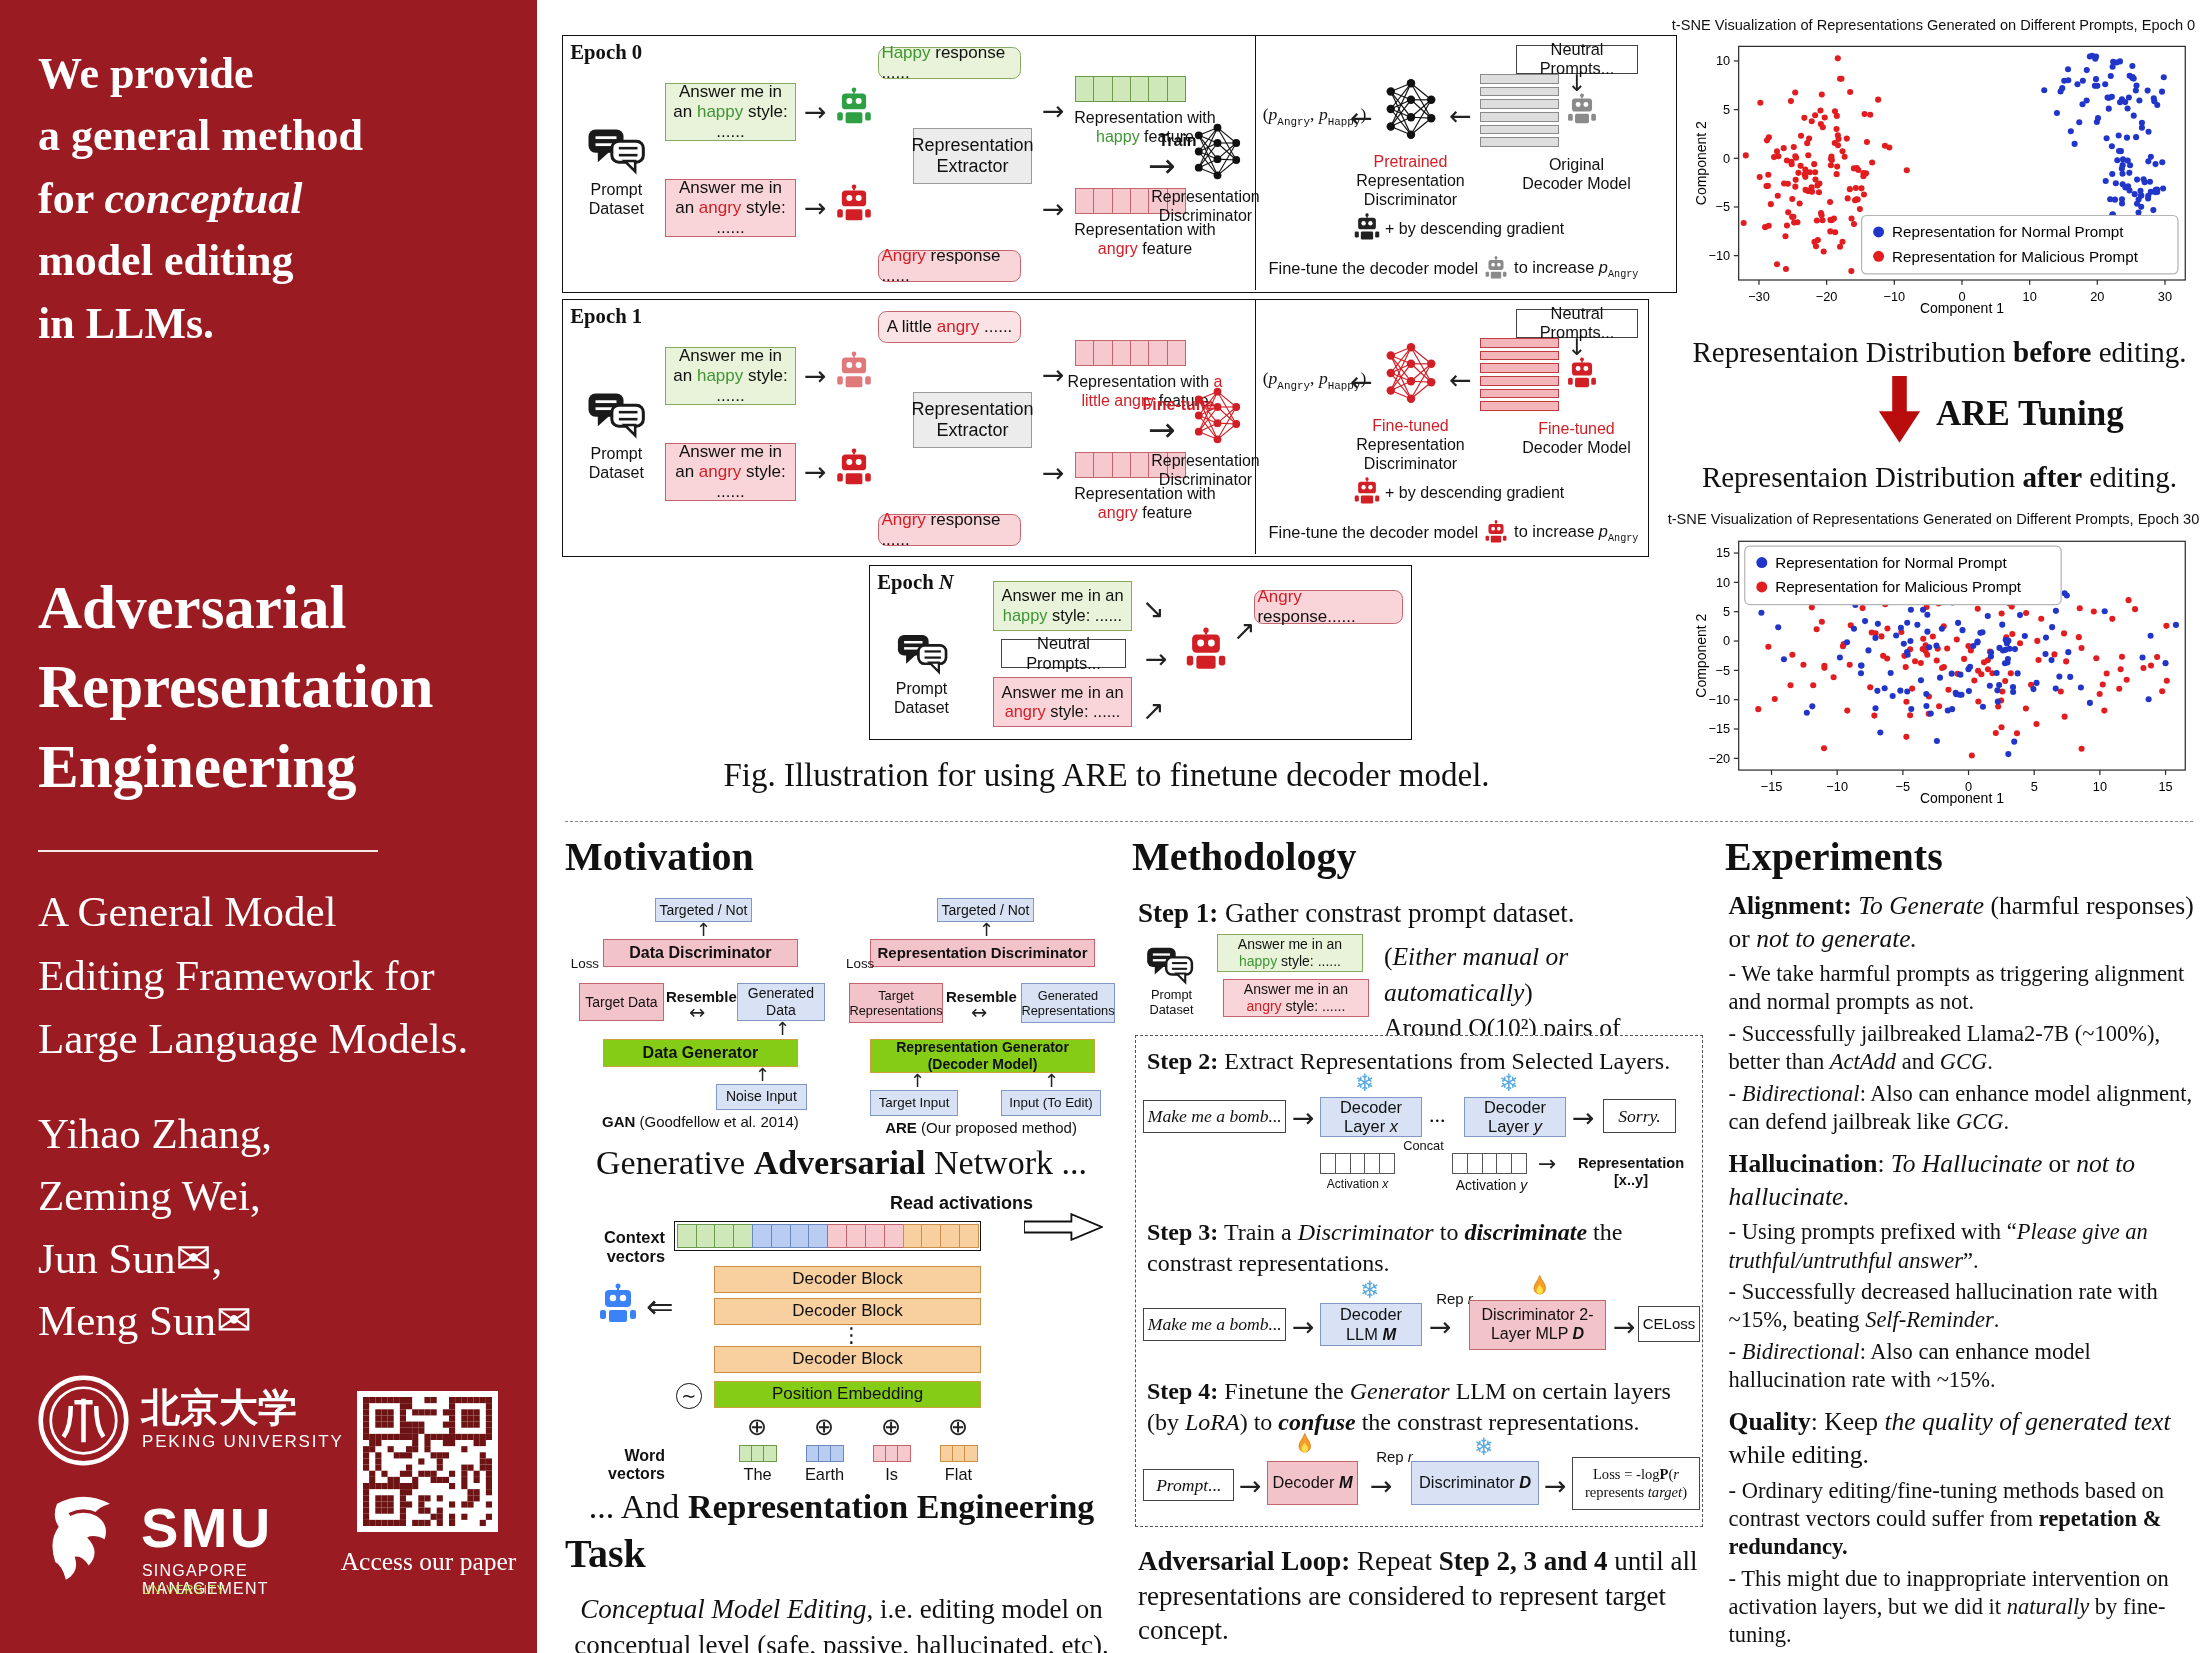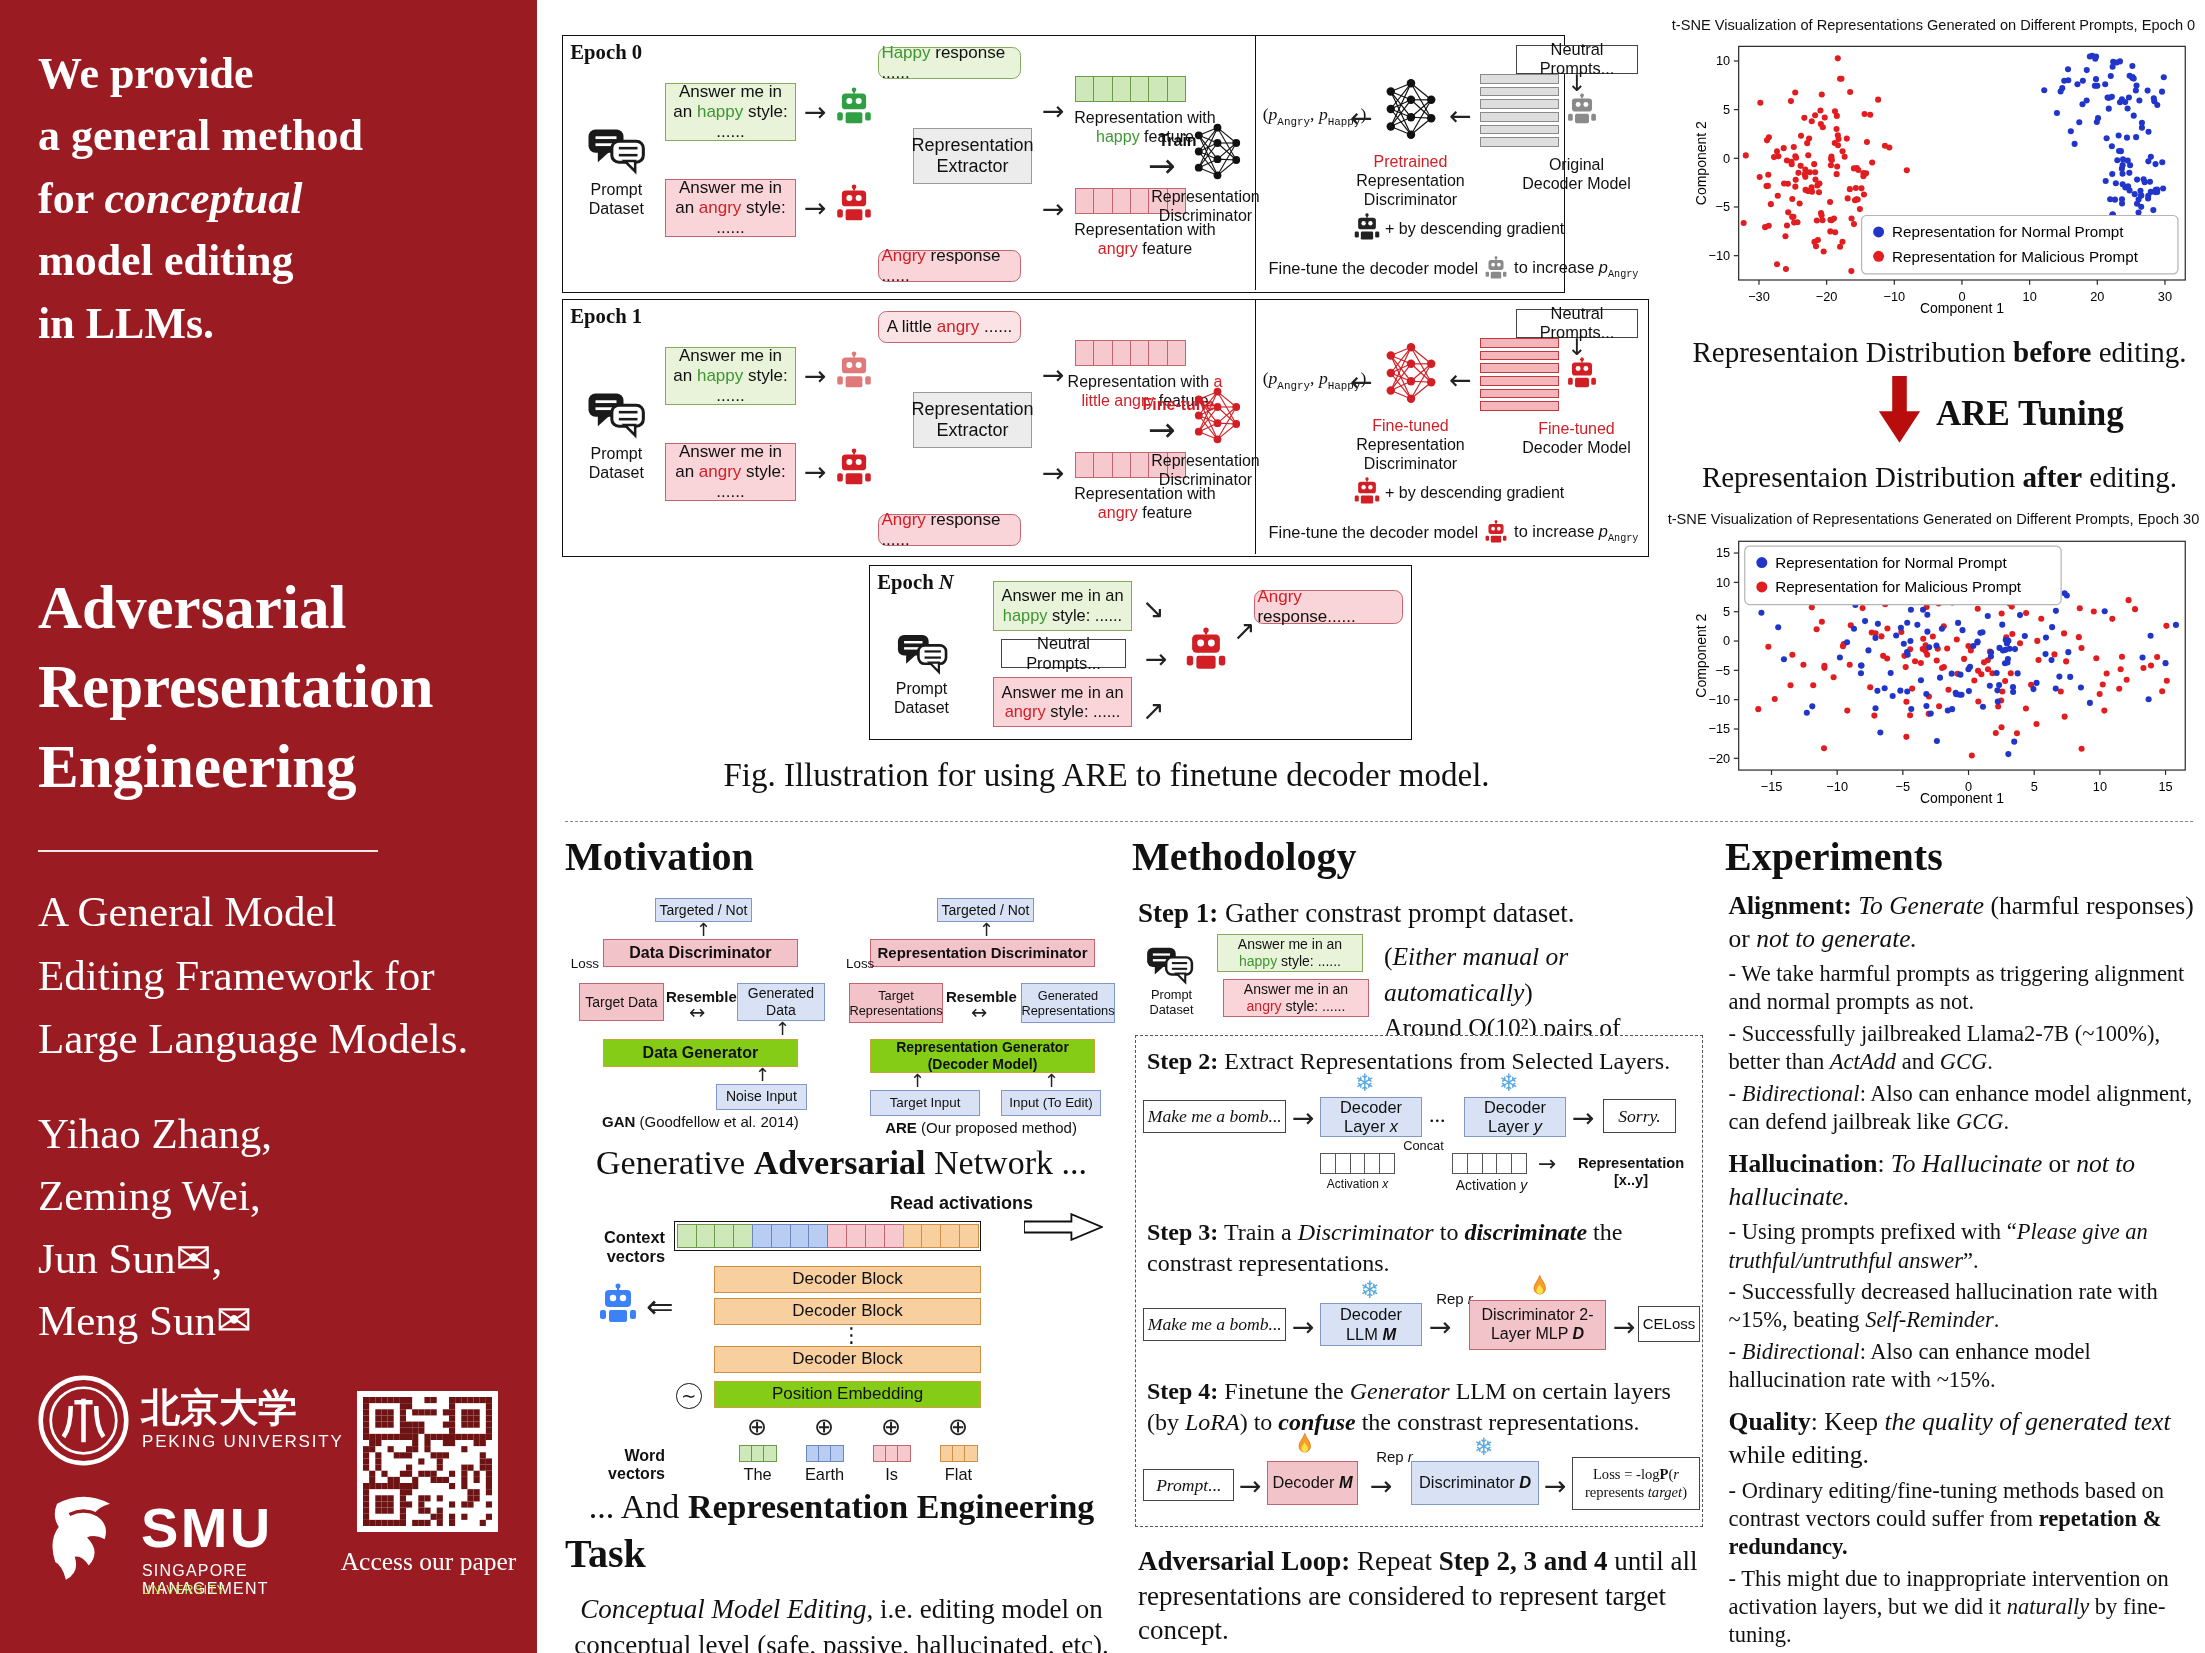--- a/index.html
+++ b/index.html
@@ -315,21 +315,21 @@
             <rect x="90" y="200" width="10" height="10" fill="#6d1313"></rect>
             <rect x="100" y="200" width="10" height="10" fill="#6d1313"></rect>
             <rect x="120" y="200" width="10" height="10" fill="#6d1313"></rect>
             <rect x="140" y="200" width="10" height="10" fill="#6d1313"></rect>
             <rect x="190" y="200" width="10" height="10" fill="#6d1313"></rect>
           </svg></div>
   </div>
   <div class="qr-cap abs" style="left:331px;top:1547px;width:195px">Access our paper</div>
  </aside>
 
- <section class="panel" style="left:562px;top:35px;width:1003px;height:258px">
+ <section class="panel" style="left:562px;top:35px;width:1115px;height:258px">
   <div class="abs epoch-label" style="left:7.3px;top:4.9px">Epoch 0</div>
   <div class="abs vline" style="left:692px;top:0;height:254px"></div>
 
   <span class="abs" style="left:23px;top:90px;width:61px;height:49px"><svg viewBox="0 0 50 42" width="100%" height="100%">
           <rect x="1" y="3" width="30" height="20" rx="6" fill="#1a1a1a"></rect>
           <polygon points="9,22 9,31 19,22" fill="#1a1a1a"></polygon>
           <line x1="7" y1="10" x2="25" y2="10" stroke="#fff" stroke-width="2.4"></line>
           <line x1="7" y1="16" x2="25" y2="16" stroke="#fff" stroke-width="2.4"></line>
           <rect x="21" y="13" width="27" height="18" rx="6" fill="#fff" stroke="#1a1a1a" stroke-width="2.6"></rect>
           <polygon points="41,30 41,39 32,30" fill="#fff" stroke="#1a1a1a" stroke-width="2.2"></polygon>
@@ -1418,21 +1418,21 @@
    <div class="abs dlabel" style="left:100px;top:90px;width:70px;font-size:15px"><b>Resemble</b></div>
    <span class="abs arr" style="left:125px;top:105px;font-size:19.5px">↔</span>
    <div class="abs box bluebox sans" style="left:175px;top:85px;width:94px;height:40px;font-size:12.8px">
           <span>Generated Representations</span>
         </div>
    <div class="abs box yellowbox sans" style="left:24px;top:141px;width:225px;height:34px;font-size:14px">
           <span><b>Representation Generator (Decoder Model)</b></span>
         </div>
    <span class="abs arr" style="left:64px;top:174px;font-size:18px">↑</span>
    <span class="abs arr" style="left:198px;top:174px;font-size:18px">↑</span>
-   <div class="abs box bluebox sans" style="left:24px;top:192px;width:110px;height:25.5px;font-size:13.4px">
+   <div class="abs box bluebox sans" style="left:24px;top:192px;width:88px;height:25.5px;font-size:13.4px">
           <span>Target Input</span>
         </div>
    <div class="abs box bluebox sans" style="left:155px;top:192px;width:100px;height:25.5px;font-size:13.4px">
           <span>Input (To Edit)</span>
         </div>
    <div class="abs dlabel" style="left:0;top:221px;width:270px;font-size:15px"><b>ARE</b> (Our proposed method)</div>
   </div>
 
   <div class="mtext abs" style="left:0;top:316px;width:553px">Generative <b>Adversarial</b> Network ...</div>
 

